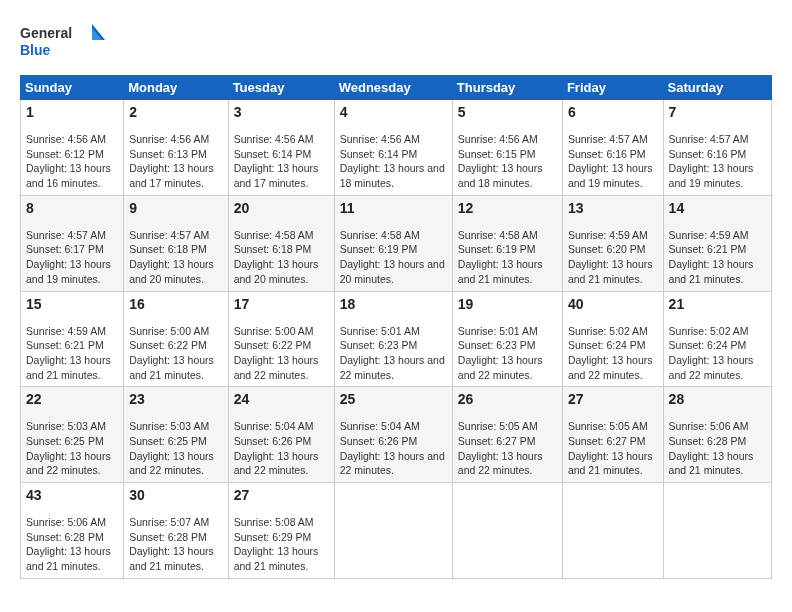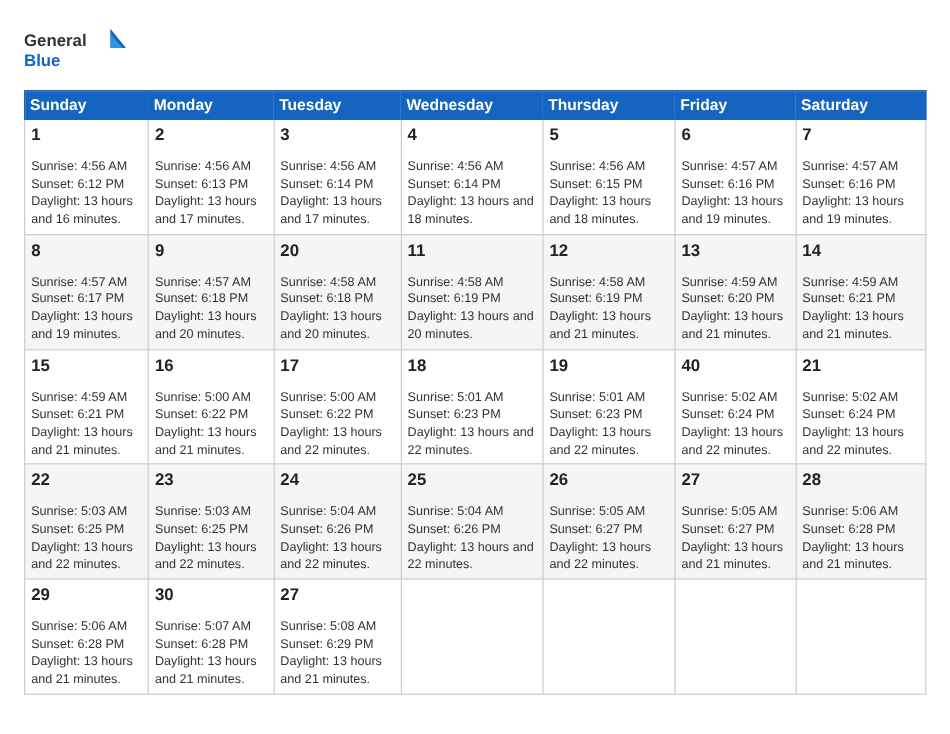--- a/index.html
+++ b/index.html
@@ -335,21 +335,21 @@
         <span class="day-num">28</span>
         <div class="day-info">
           Sunrise: 5:06 AM<br>
           Sunset: 6:28 PM<br>
           Daylight: 13 hours and 21 minutes.
         </div>
       </td>
       </tr>
       <tr>
         <td>
-        <span class="day-num">29</span>
+        <span class="day-num">43</span>
         <div class="day-info">
           Sunrise: 5:06 AM<br>
           Sunset: 6:28 PM<br>
           Daylight: 13 hours and 21 minutes.
         </div>
       </td>
         <td>
         <span class="day-num">30</span>
         <div class="day-info">
           Sunrise: 5:07 AM<br>

